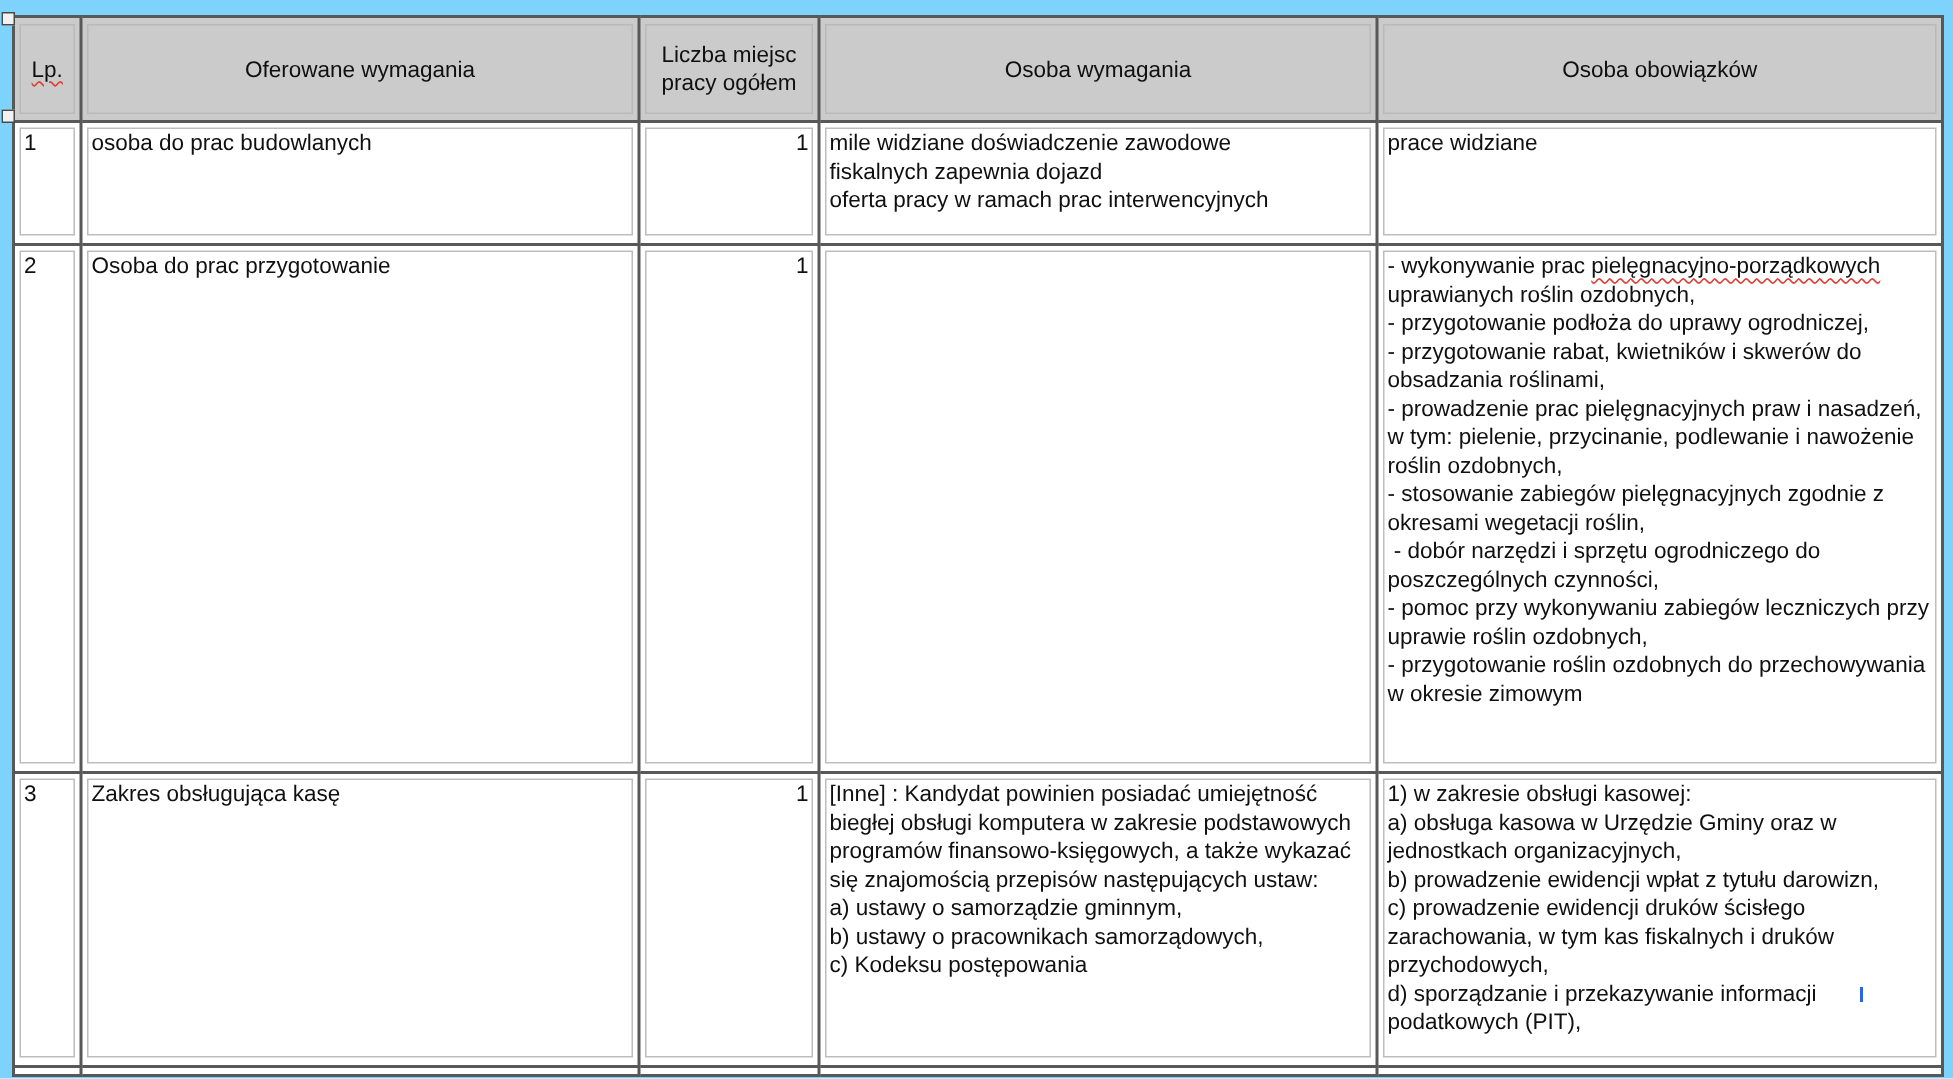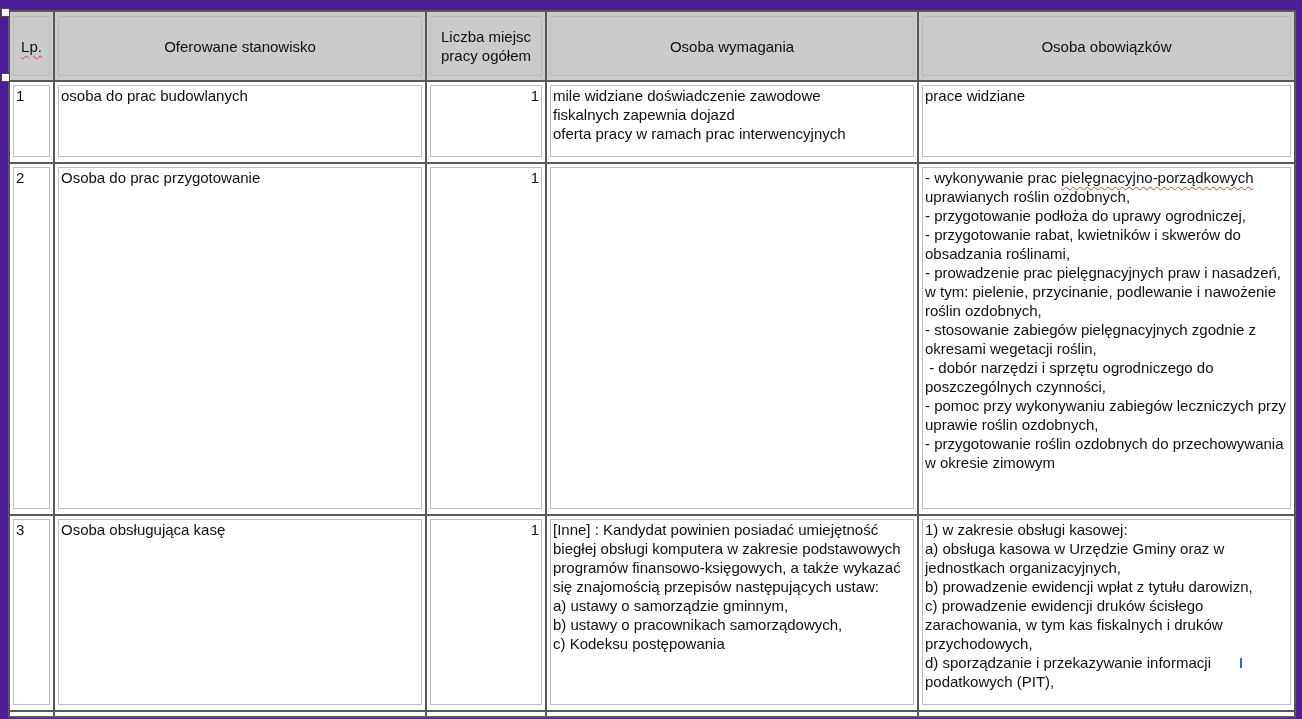--- a/index.html
+++ b/index.html
@@ -1,17 +1,17 @@
 <!DOCTYPE html>
 <html style="--header-bg: #cbcbcb; --grid: #585858; --inner: #bdbdbd; --squiggle: #e03c31; --caret: #2b66e0;"><head>
 <meta charset="utf-8">
 <style>
   html,body{margin:0;padding:0;background:#ffffff;}
   .screen{
-    position:relative;width:1302px;height:719px;background:#4c1d95;
+    position:relative;width:1302px;height:719px;background:#7dd3fc;
     overflow:hidden;font-family:"Liberation Sans","DejaVu Sans",sans-serif;
     color:#101010;font-size:15px;line-height:19px;
   }
   table.doc{
     position:absolute;left:8px;top:10px;width:1286px;
     border-collapse:collapse;table-layout:fixed;
   }
   table.doc th,table.doc td{
     border:2px solid var(--grid,#585858);
     padding:0;vertical-align:top;font-weight:normal;
@@ -70,21 +70,21 @@
     </colgroup>
     <thead>
       <tr style="height:70px;">
         <th>
           <div class="hbox">
               <span class="txt"><span class="squiggle">Lp.</span></span>
             </div>
         </th>
         <th>
           <div class="hbox">
-              <span class="txt">Oferowane stanowisko</span>
+              <span class="txt">Oferowane wymagania</span>
             </div>
         </th>
         <th>
           <div class="hbox">
               <span class="txt">Liczba miejsc pracy ogółem</span>
             </div>
         </th>
         <th>
           <div class="hbox">
               <span class="txt">Osoba wymagania</span>
@@ -139,21 +139,21 @@
  - dobór narzędzi i sprzętu ogrodniczego do poszczególnych czynności,
 - pomoc przy wykonywaniu zabiegów leczniczych przy uprawie roślin ozdobnych,
 - przygotowanie roślin ozdobnych do przechowywania w okresie zimowym</span></div>
           </td>
       </tr>
       <tr style="height:196px;">
         <td>
             <div class="cbox h-r3"><span class="txt">3</span></div>
           </td>
         <td>
-            <div class="cbox h-r3"><span class="txt">Osoba obsługująca kasę</span></div>
+            <div class="cbox h-r3"><span class="txt">Zakres obsługująca kasę</span></div>
           </td>
         <td>
             <div class="cbox h-r3 num"><span class="txt">1</span></div>
           </td>
         <td>
             <div class="cbox h-r3"><span class="txt">[Inne] : Kandydat powinien posiadać umiejętność biegłej obsługi komputera w zakresie podstawowych programów finansowo-księgowych, a także wykazać się znajomością przepisów następujących ustaw:
 a) ustawy o samorządzie gminnym,
 b) ustawy o pracownikach samorządowych,
 c) Kodeksu postępowania</span></div>
           </td>

